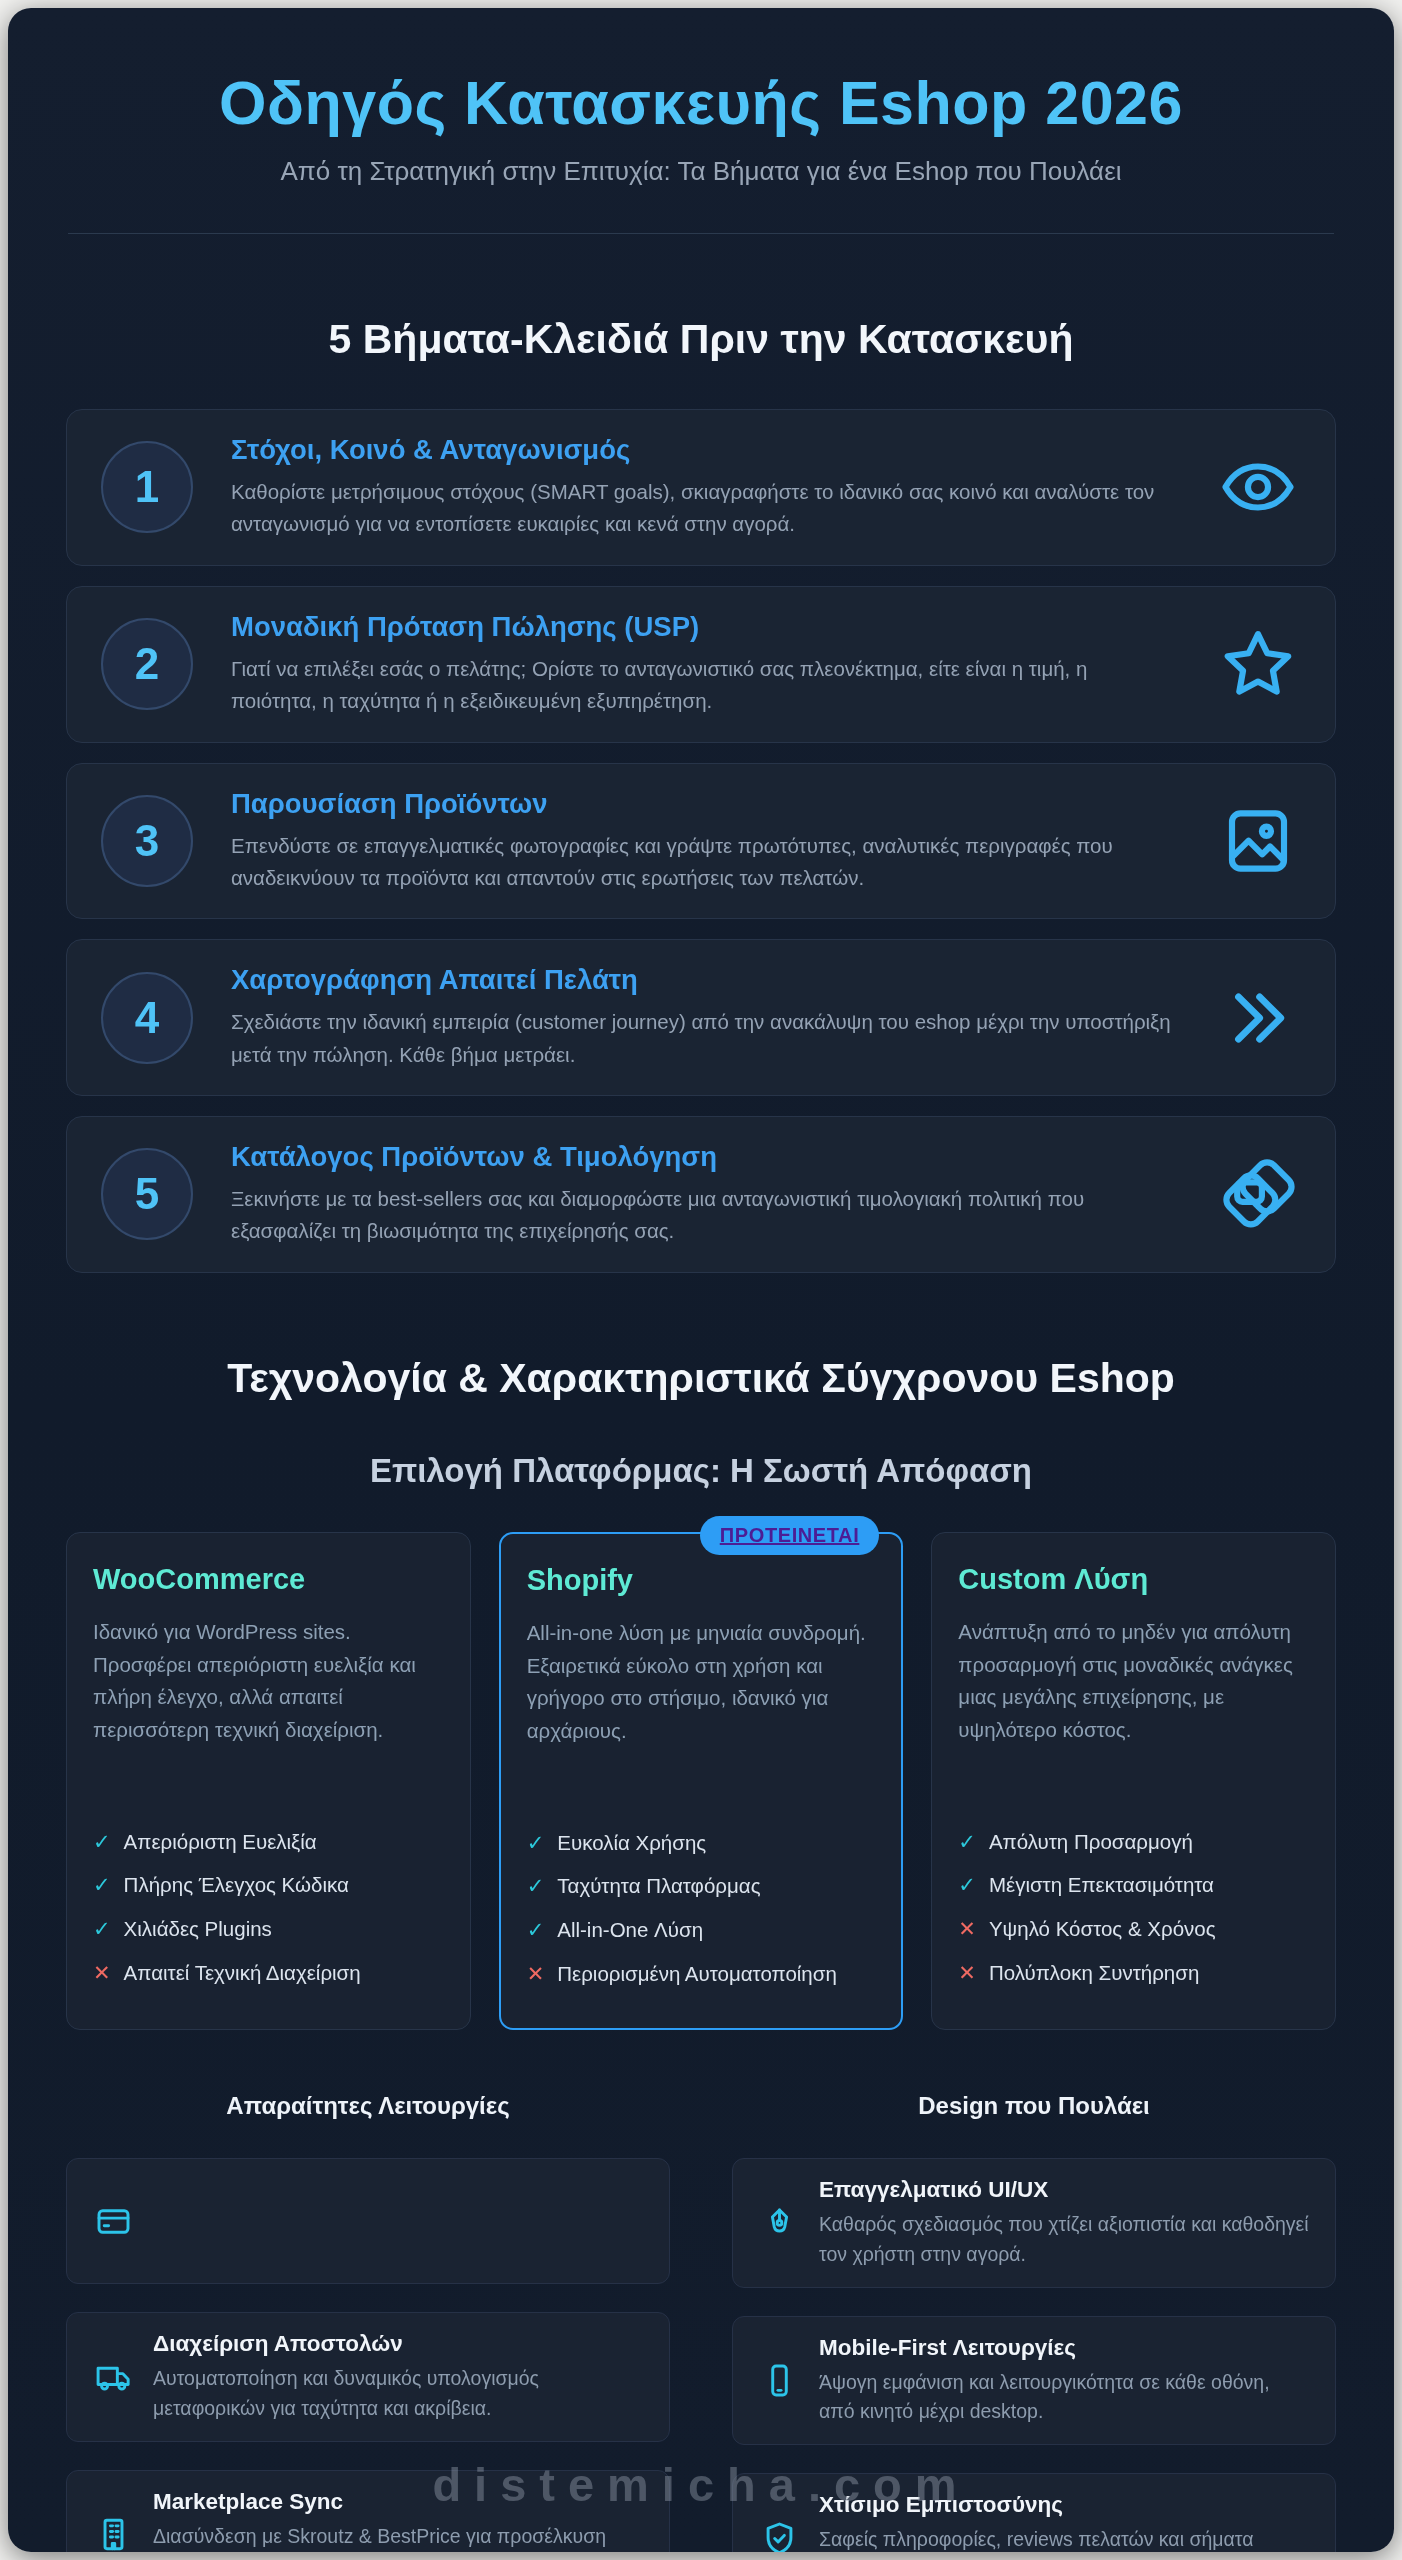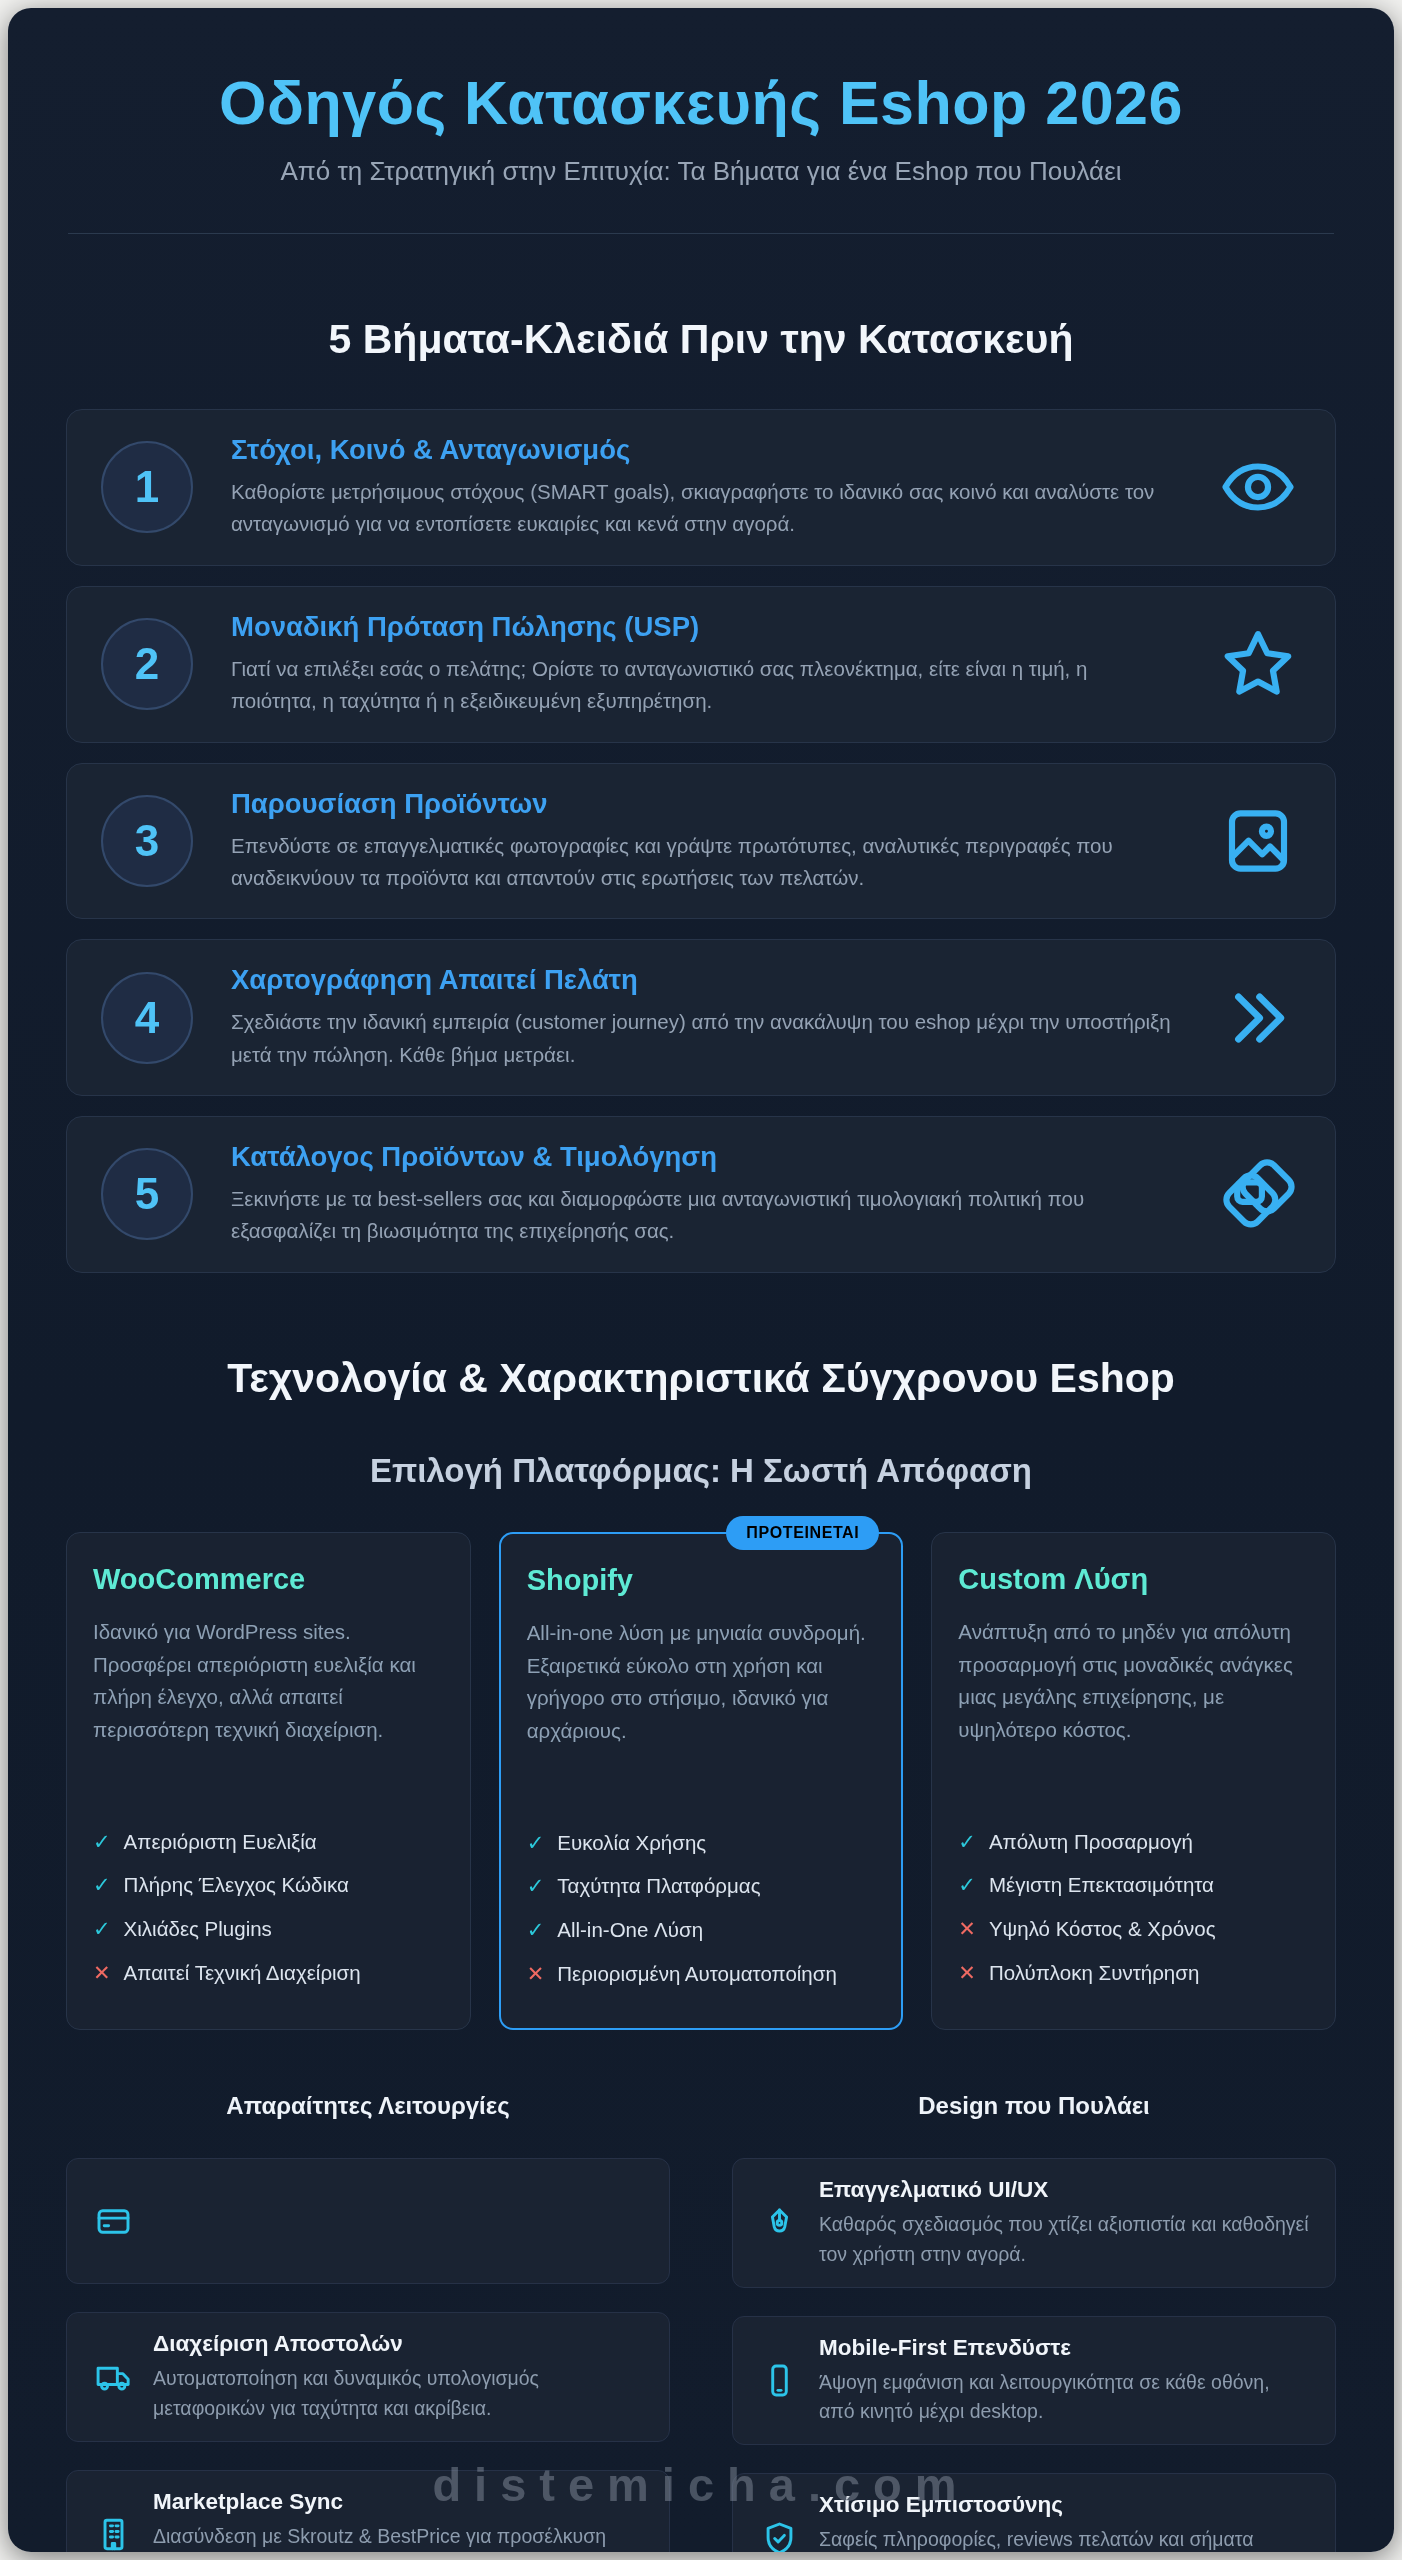--- a/index.html
+++ b/index.html
@@ -26,22 +26,22 @@
   .step-title{margin:0 0 10px;font-size:27.5px;font-weight:700;color:#3da1f2;}
   .step-desc{margin:0;font-size:20.5px;line-height:1.58;color:#94a2b4;max-width:945px;}
   .step-icon{flex:0 0 auto;width:86px;display:flex;justify-content:center;color:#38b0f2;}
   .step-icon svg{width:78px;height:78px;}
   
   .h-platform{margin:50px 0 0;text-align:center;font-size:33px;font-weight:700;color:#c6d1e0;}
   .plat-grid{display:grid;grid-template-columns:repeat(3,1fr);gap:28px;margin-top:42px;}
   .plat-card{position:relative;box-sizing:border-box;background:#192231;border:1px solid #273449;
     border-radius:14px;padding:30px 26px 24px;}
   .plat-card.recommended{border:2px solid #2d9df5;}
-  .plat-badge{position:absolute;top:-18px;right:22px;background:#2d9df5;color:#000000;
-    font-size:16px;font-weight:700;letter-spacing:.6px;padding:8px 20px;border-radius:999px;}
+  .plat-badge{position:absolute;top:-18px;right:22px;background:#2d9df5;color:#4c1d95;
+    font-size:20px;font-weight:700;letter-spacing:.6px;padding:8px 20px;border-radius:999px;text-decoration:underline;}
   .plat-name{margin:0 0 20px;font-size:29px;font-weight:700;color:#5eead4;}
   .plat-desc{margin:0;font-size:20.5px;line-height:1.6;color:#8da0b4;min-height:196px;}
   .plat-list{list-style:none;margin:8px 0 0;padding:0;}
   .plat-list li{display:flex;gap:13px;align-items:flex-start;margin:17px 0;
     font-size:20.5px;line-height:1.3;color:#dce4ee;}
   .mark{font-weight:700;font-size:21px;line-height:1.2;}
   .mark.ok{color:#2cc9db;}
   .mark.no{color:#ef6a62;}
   
   .features-grid{display:grid;grid-template-columns:1fr 1fr;column-gap:62px;margin-top:62px;}
@@ -284,21 +284,21 @@
       </div>
 
       <div class="feat-card">
         <div class="feat-icon">
           <svg viewBox="0 0 24 24" fill="none" stroke="currentColor" stroke-width="1.9" stroke-linecap="round" stroke-linejoin="round">
             <rect x="7.6" y="2.6" width="8.8" height="18.8" rx="2.2"></rect>
             <line x1="11" y1="18.4" x2="13" y2="18.4"></line>
           </svg>
         </div>
         <div>
-          <h4 class="feat-title">Mobile-First Επενδύστε</h4>
+          <h4 class="feat-title">Mobile-First Λειτουργίες</h4>
           <p class="feat-desc">Άψογη εμφάνιση και λειτουργικότητα σε κάθε οθόνη, από κινητό μέχρι desktop.</p>
         </div>
       </div>
 
       <div class="feat-card">
         <div class="feat-icon">
           <svg viewBox="0 0 24 24" fill="none" stroke="currentColor" stroke-width="1.9" stroke-linecap="round" stroke-linejoin="round">
             <path d="M12 2.6l7.4 2.9v5.9c0 4.9-3.1 8.1-7.4 9.9-4.3-1.8-7.4-5-7.4-9.9V5.5z"></path>
             <path d="M8.9 12l2.2 2.2 4-4.2"></path>
           </svg>

